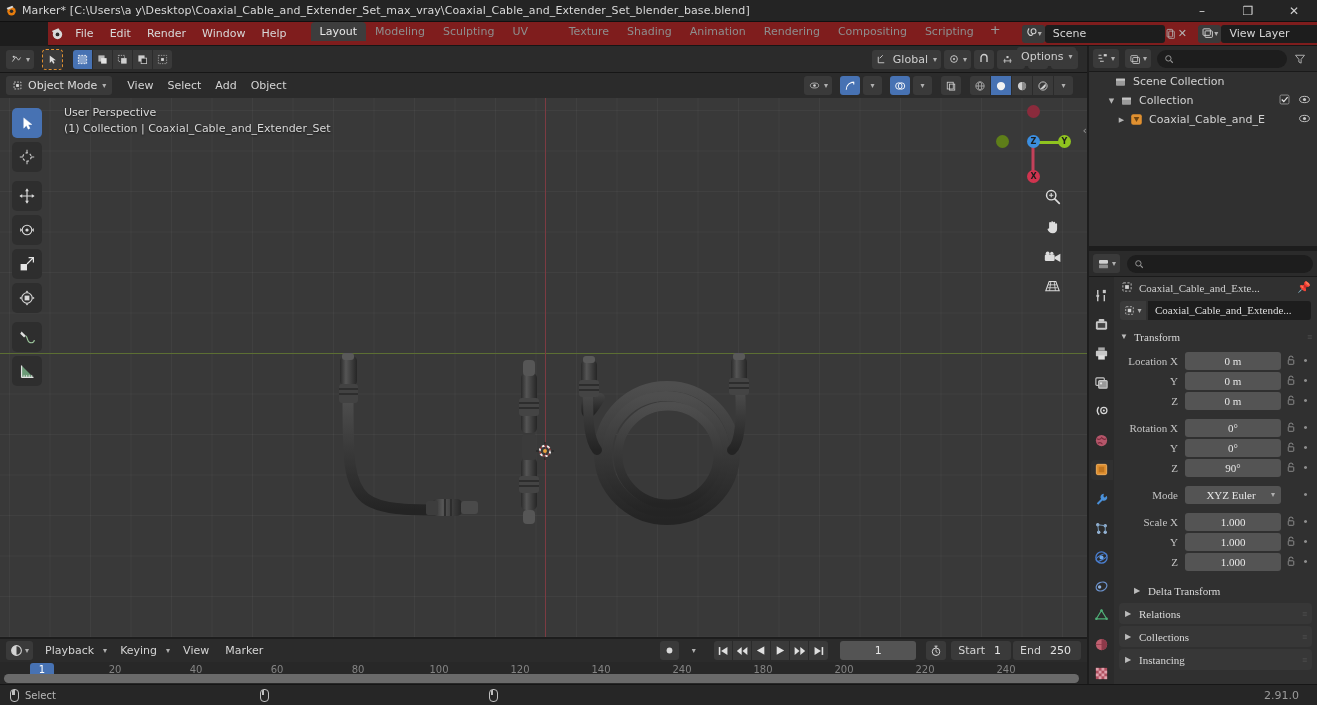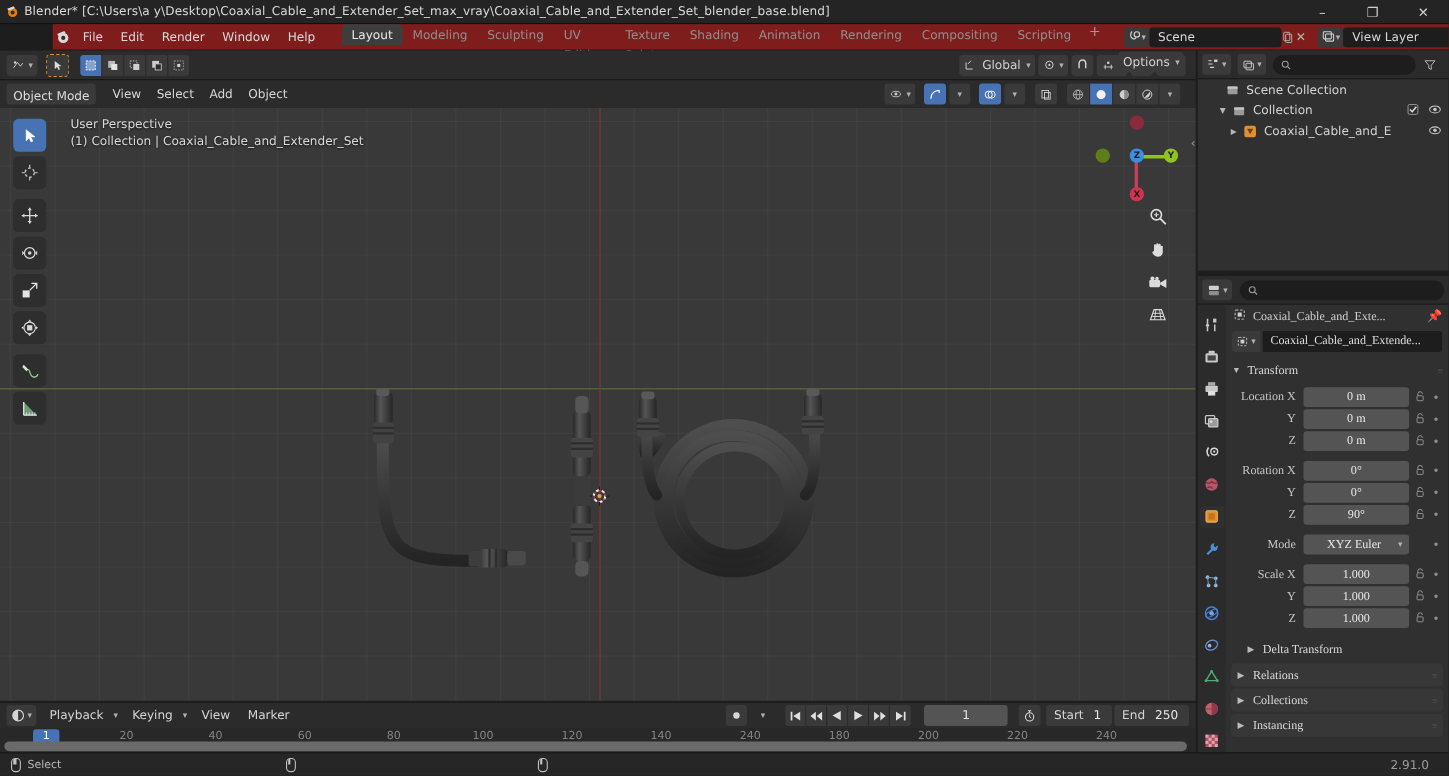--- a/index.html
+++ b/index.html
@@ -49,21 +49,21 @@
   }
   .vpheader2 {
     position:absolute; top:73px; left:0; width:1087px; height:25px;
     background:#2b2b2b; display:flex; align-items:center; padding:0 6px;
   }
   .hbtn { height:19px; min-width:19px; display:flex; align-items:center; justify-content:center;
           background:#3a3a3a; border-radius:3px; margin-right:3px; padding:0 4px; color:#cfcfcf; font-size:10px;}
   .hbtn.flat { background:transparent; }
   .hbtn.on { background:#4772b3; }
   .modebtn { display:flex; align-items:center; height:19px; background:#3a3a3a; border-radius:3px;
-             padding:0 6px; margin-right:8px; gap:5px; font-size:11px; color:#dcdcdc;flex-direction:column;}
+             padding:0 6px; margin-right:8px; gap:5px; font-size:11px; color:#dcdcdc;}
   .mnu { padding:0 7px; height:19px; line-height:19px; font-size:11px; color:#d4d4d4; border-radius:3px;}
   .seg { display:flex; background:#2b2b2b; border-radius:3px; margin-right:8px; }
   .seg .hbtn { margin-right:1px; border-radius:0; }
   .seg .hbtn:first-child { border-radius:3px 0 0 3px; }
   .seg .hbtn:last-child { border-radius:0 3px 3px 0; margin-right:0; }
   .chev { font-size:8px; color:#b0b0b0; }
 
   
   .viewport {
     position:absolute; top:98px; left:0; width:1087px; height:539px;
@@ -173,21 +173,21 @@
 <div class="app">
 
   <div class="titlebar">
     <div class="tb-icon">
       <svg width="13" height="13" viewBox="0 0 16 16">
           <circle cx="8" cy="9" r="5.2" fill="#e87d0d"></circle>
           <circle cx="8" cy="9" r="2.2" fill="#2b2b2b"></circle>
           <path d="M2 5 L9 2 L10.5 4 L3.5 7 Z" fill="#dcdcdc"></path>
         </svg>
     </div>
-    <div class="tb-title">Blender* [C:\Users\a y\Desktop\Coaxial_Cable_and_Extender_Set_max_vray\Coaxial_Cable_and_Extender_Set_blender_base.blend]</div>
+    <div class="tb-title">Marker* [C:\Users\a y\Desktop\Coaxial_Cable_and_Extender_Set_max_vray\Coaxial_Cable_and_Extender_Set_blender_base.blend]</div>
     <div class="winbtns">
       <div class="winbtn">–</div>
       <div class="winbtn">❐</div>
       <div class="winbtn close">✕</div>
     </div>
   </div>
 
   <div class="topbar">
     <div class="blogo">
       <svg width="15" height="15" viewBox="0 0 16 16">

